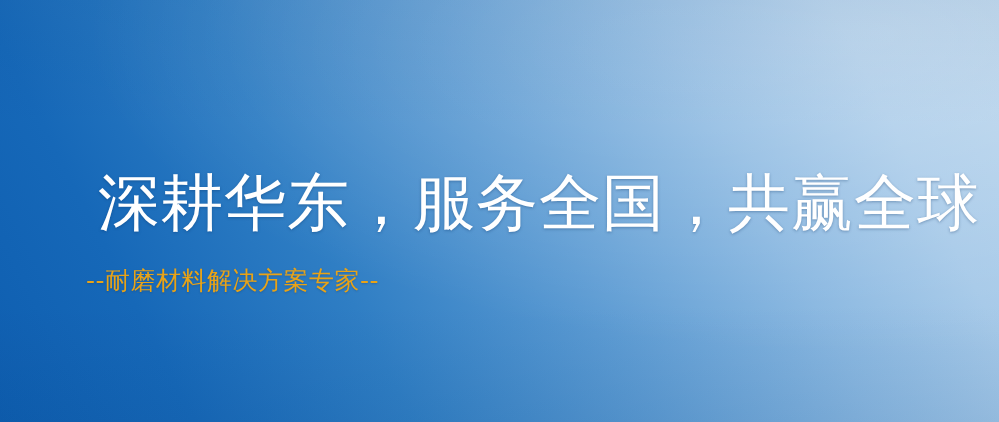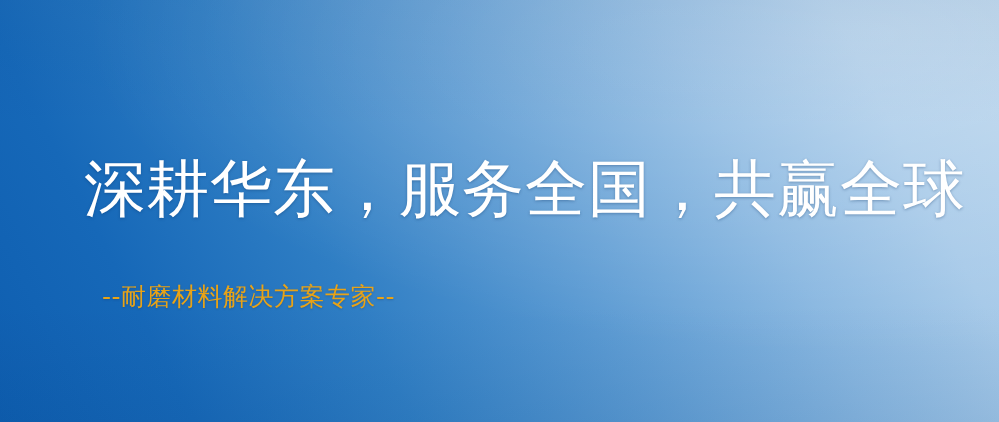--- a/index.html
+++ b/index.html
@@ -48,37 +48,37 @@
         rgba(0,0,0,0) 72%,
         rgba(0,35,80,0.06) 100%);
     pointer-events: none;
   }
 
   
   .headline {
     position: absolute;
     left: 82px;
     top: 152px;
-    margin: 2px;
+    margin: 16px;
     font-family: "DejaVu Serif", "Liberation Serif", serif;
     font-size: 62px;
     line-height: 70px;
     font-weight: 400;
     letter-spacing: 1px;
     color: #ffffff;
     white-space: nowrap;
     text-shadow: 0 1px 3px rgba(10,45,95,0.35);
   }
 
   
   .subtitle {
     position: absolute;
     left: 86px;
     top: 266px;
-    margin: 16px;
+    margin: 0;
     font-family: "DejaVu Sans", "Liberation Sans", sans-serif;
     font-size: 25px;
     line-height: 30px;
     font-weight: 400;
     letter-spacing: 0.5px;
     color: #e8a317;
     white-space: nowrap;
     text-shadow: 0 1px 2px rgba(20,50,95,0.28);
   }
 

